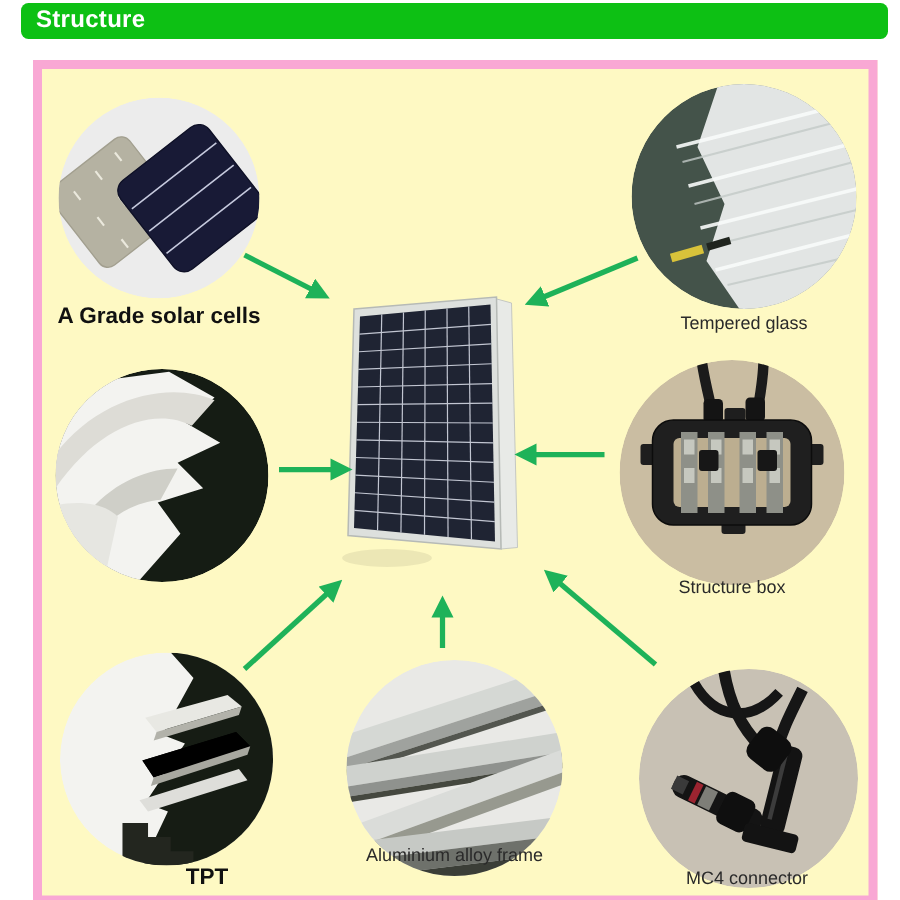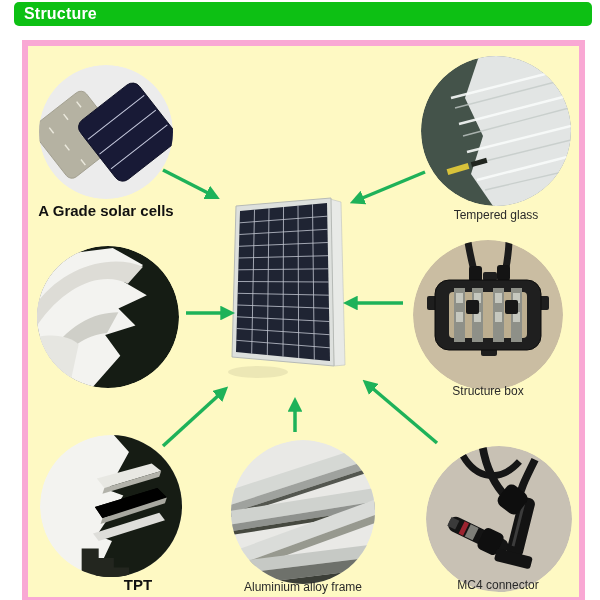--- a/index.html
+++ b/index.html
@@ -171,21 +171,21 @@
           <rect x="-15" y="90" width="180" height="15" fill="#dadcd9"></rect>
           <rect x="-15" y="105" width="180" height="8" fill="#97998f"></rect>
         </g>
         <g transform="rotate(-7 75 128)">
           <rect x="-15" y="118" width="180" height="13" fill="#c6c9c5"></rect>
           <rect x="-15" y="131" width="180" height="12" fill="#6e716b"></rect>
           <rect x="-15" y="143" width="180" height="10" fill="#3b3e37"></rect>
         </g>
       </svg>
     </div>
-    <figcaption class="caption" style="top:140px;">Aluminium alloy frame</figcaption>
+    <figcaption class="caption" style="top:123px;">Aluminium alloy frame</figcaption>
   </figure>
 
   <figure class="comp" style="left:385px;top:400px;">
     <div class="photo" style="width:146px;height:146px;margin-left:13px;">
       <svg viewBox="0 0 150 150">
         <circle cx="75" cy="75" r="75" fill="#c8c1b4"></circle>
         <path d="M38,10 C52,34 76,38 96,16" stroke="#161616" stroke-width="7" fill="none"></path>
         <path d="M58,0 C62,24 70,40 84,54" stroke="#161616" stroke-width="8" fill="none"></path>
         <path d="M112,14 C102,34 96,46 93,62" stroke="#161616" stroke-width="8" fill="none"></path>
         <g transform="rotate(26 60 95)">

